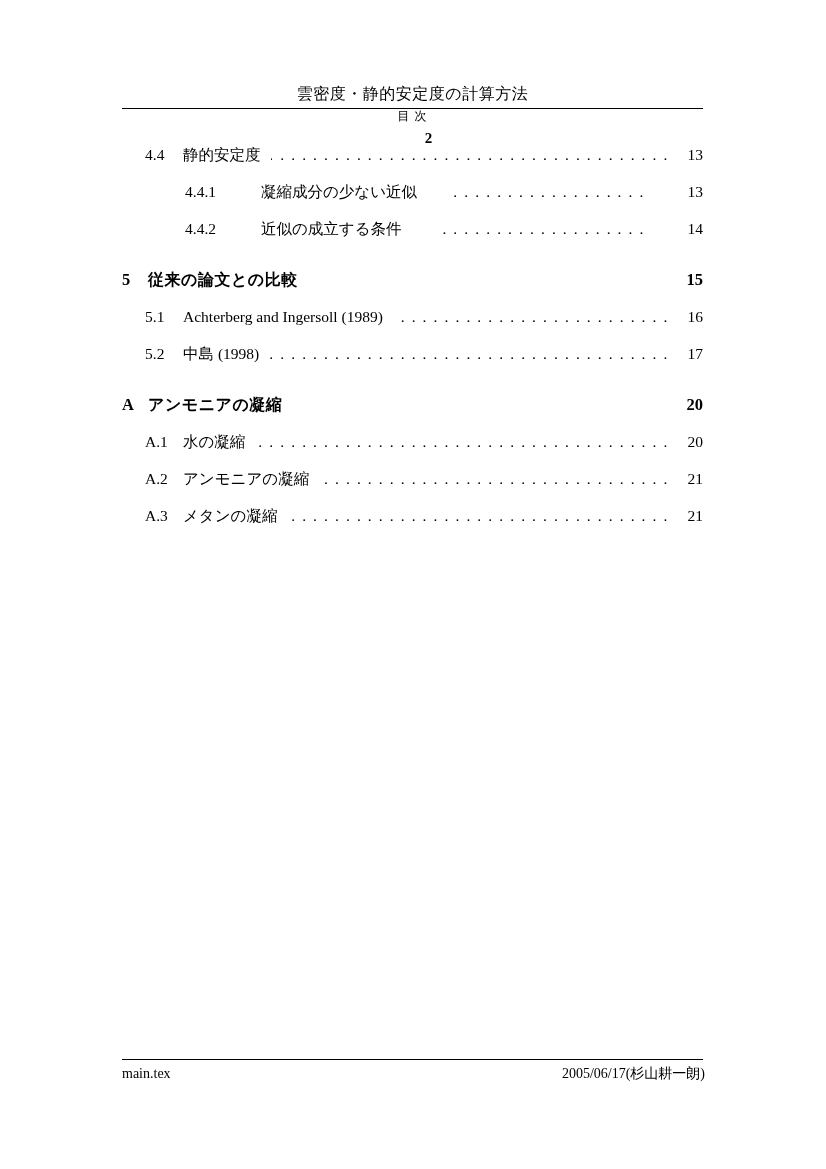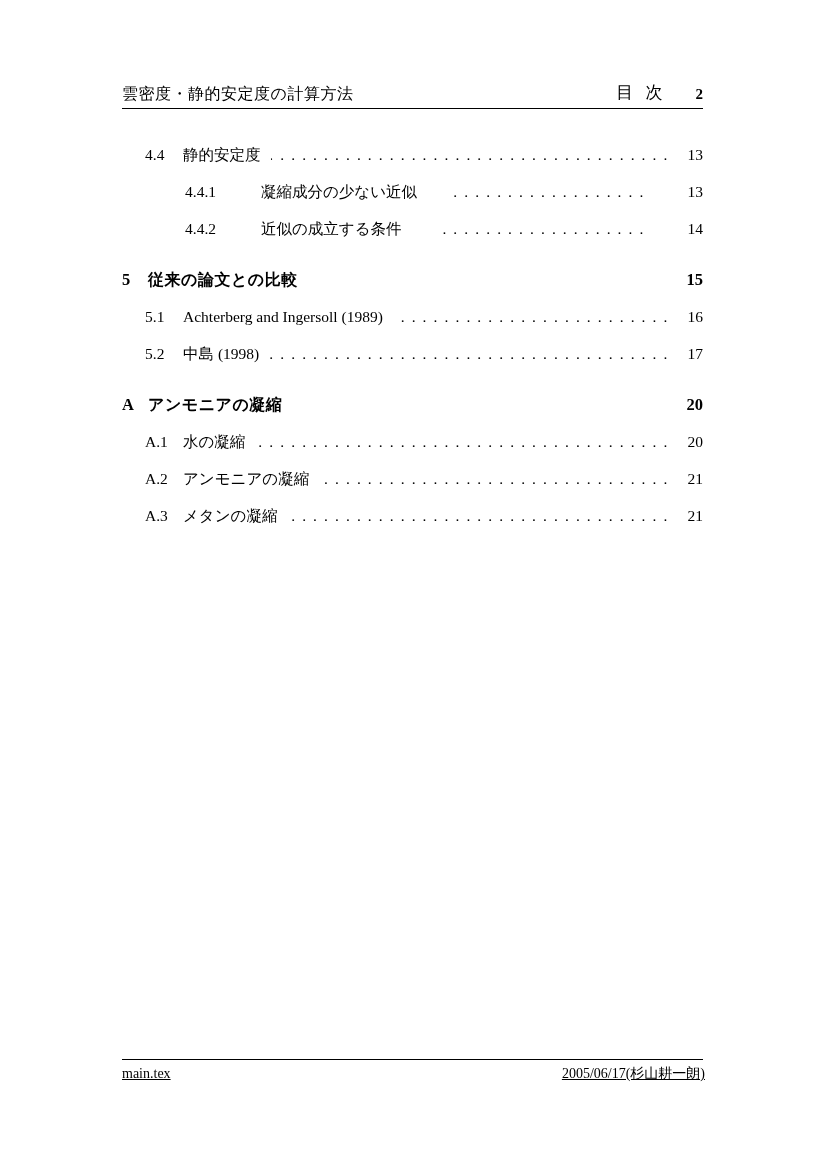--- a/index.html
+++ b/index.html
@@ -23,30 +23,31 @@
   
   .header {
     position: absolute;
     left: 122px;
     right: 123px;
     top: 83px;
     display: flex;
     align-items: center;
     line-height: 22px;
     white-space: nowrap;
+    flex-direction: column;
   }
   .header-title {
     font-family: "Liberation Sans", sans-serif;
     font-size: 16px;
     letter-spacing: 0.5px;
   }
   .header-spacer { flex: 1; }
   .header-toc-label {
-    font-family: Liberation Mono, monospace;
-    font-size: 17px;
+    font-family: Liberation Serif, serif;
+    font-size: 12px;
     letter-spacing: 1px;
   }
   .header-pagenum {
     font-size: 15px;
     font-weight: bold;
     margin-left: 32px;
   }
   .header-rule {
     position: absolute;
     left: 122px;
@@ -116,21 +117,20 @@
   .footer {
     position: absolute;
     left: 122px;
     right: 121px;
     top: 1064px;
     display: flex;
     align-items: flex-end;
     line-height: 20px;
     font-size: 14px;
     white-space: nowrap;
-    text-decoration: underline;
   }
   .footer-spacer { flex: 1; }
 </style>
 </head>
 <body>
 
 <div class="page">
 
   <div class="header">
     <span class="header-title">雲密度・静的安定度の計算方法</span>

